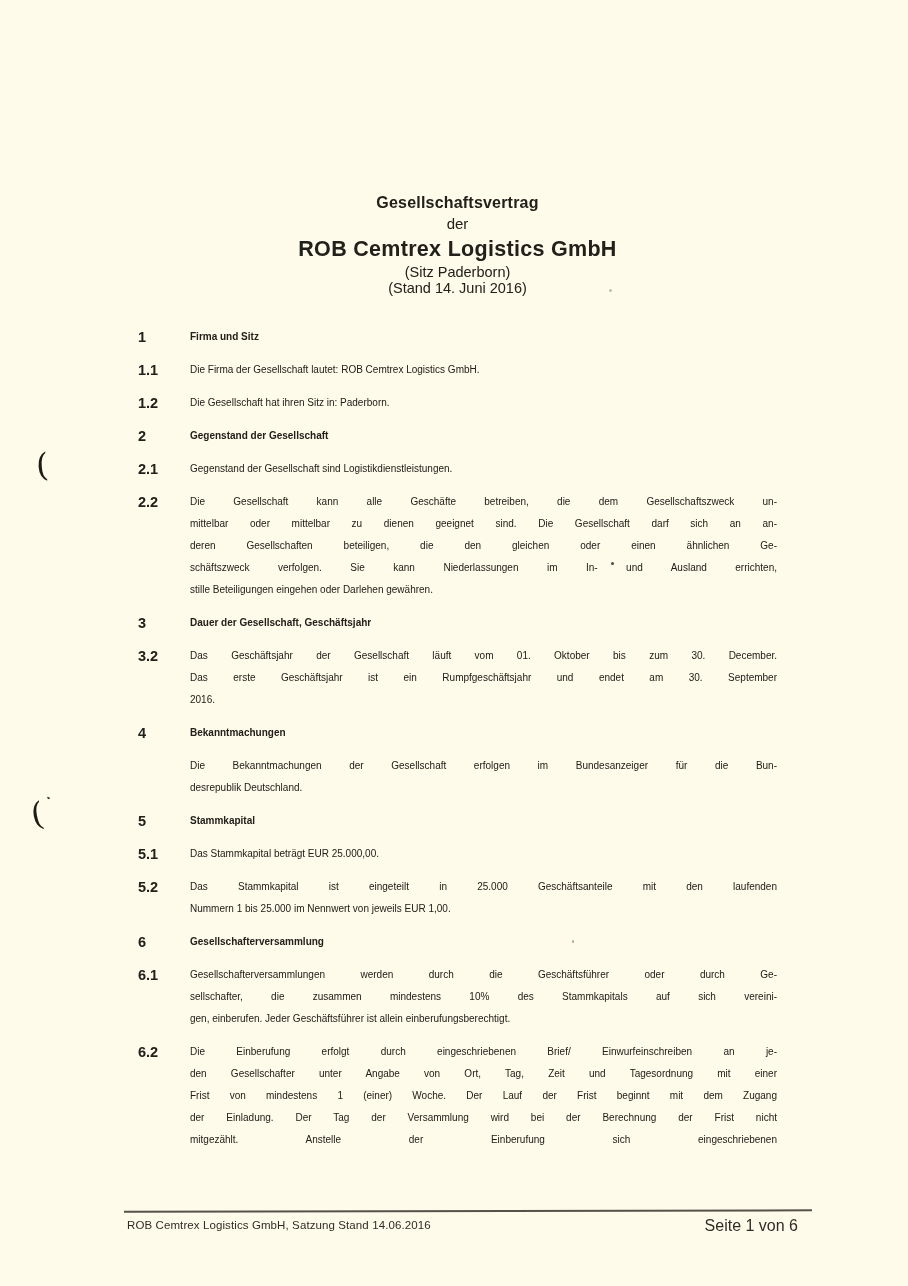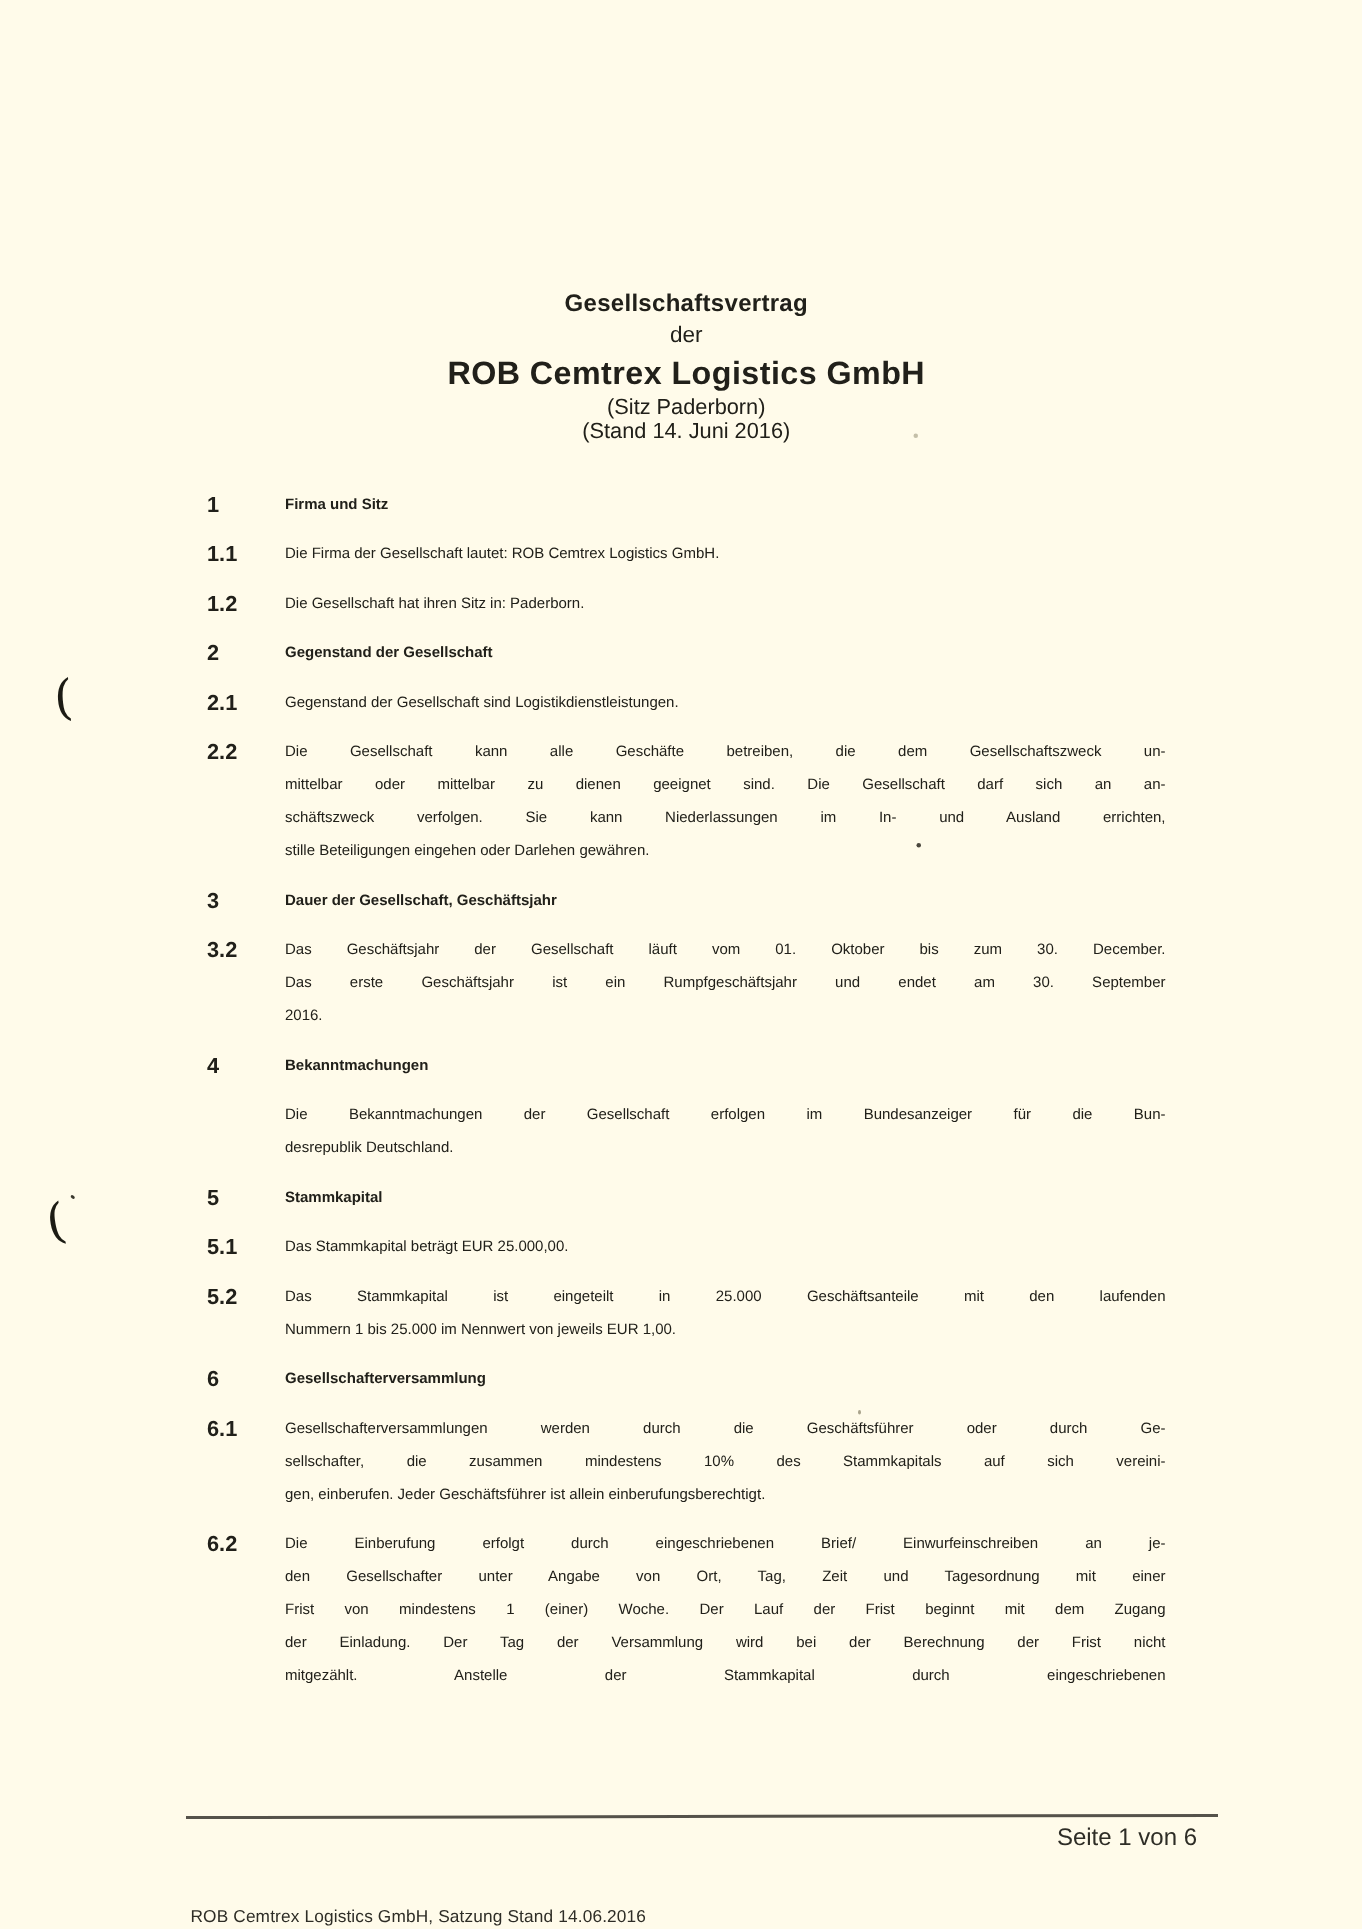--- a/index.html
+++ b/index.html
@@ -42,21 +42,21 @@
     left: 124px;
     top: 1210px;
     width: 688px;
     height: 2px;
     background: #55524a;
     transform: rotate(-0.12deg);
   }
   .footer-left {
     position: absolute;
     left: 127px;
-    top: 1272px;
+    top: 1219px;
     font-size: 11.5px;
     color: #2e2d26;
     letter-spacing: 0.1px;
   }
   .footer-right {
     position: absolute;
     right: 110px;
     top: 1217px;
     font-size: 16px;
     color: #2e2d26;
@@ -131,20 +131,21 @@
     <div class="body-text">
             <div class="line last">Gegenstand der Gesellschaft sind Logistikdienstleistungen.</div>
           </div>
   </div>
 
   <div class="row">
     <div class="num">2.2</div>
     <div class="body-text">
             <div class="line">Die Gesellschaft kann alle Geschäfte betreiben, die dem Gesellschaftszweck un-</div>
             <div class="line">mittelbar oder mittelbar zu dienen geeignet sind. Die Gesellschaft darf sich an an-</div>
+            <div class="line">deren Gesellschaften beteiligen, die den gleichen oder einen ähnlichen Ge-</div>
             <div class="line">schäftszweck verfolgen. Sie kann Niederlassungen im In- und Ausland errichten,</div>
             <div class="line last">stille Beteiligungen eingehen oder Darlehen gewähren.</div>
           </div>
   </div>
 
   <div class="row">
     <div class="num">3</div>
     <div class="body-text htext">
             <div class="line last">Dauer der Gesellschaft, Geschäftsjahr</div>
           </div>
@@ -213,21 +214,21 @@
           </div>
   </div>
 
   <div class="row">
     <div class="num">6.2</div>
     <div class="body-text">
             <div class="line">Die Einberufung erfolgt durch eingeschriebenen Brief/ Einwurfeinschreiben an je-</div>
             <div class="line">den Gesellschafter unter Angabe von Ort, Tag, Zeit und Tagesordnung mit einer</div>
             <div class="line">Frist von mindestens 1 (einer) Woche. Der Lauf der Frist beginnt mit dem Zugang</div>
             <div class="line">der Einladung. Der Tag der Versammlung wird bei der Berechnung der Frist nicht</div>
-            <div class="line">mitgezählt. Anstelle der Stammkapital durch eingeschriebenen</div>
+            <div class="line">mitgezählt. Anstelle der Einberufung sich eingeschriebenen</div>
           </div>
   </div>
 </div>
   </div>
 
   <div class="footer-rule"></div>
   <div class="footer-left">ROB Cemtrex Logistics GmbH, Satzung Stand 14.06.2016</div>
   <div class="footer-right">Seite 1 von 6</div>
 
 </div>

